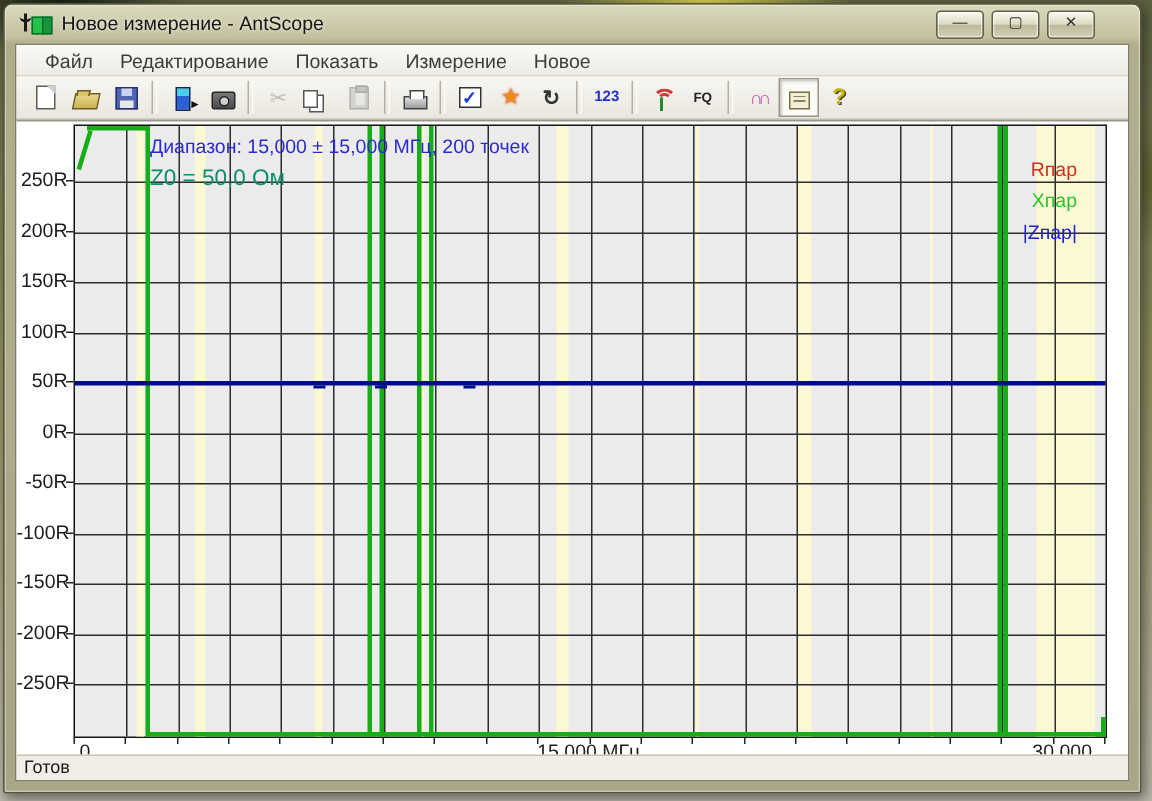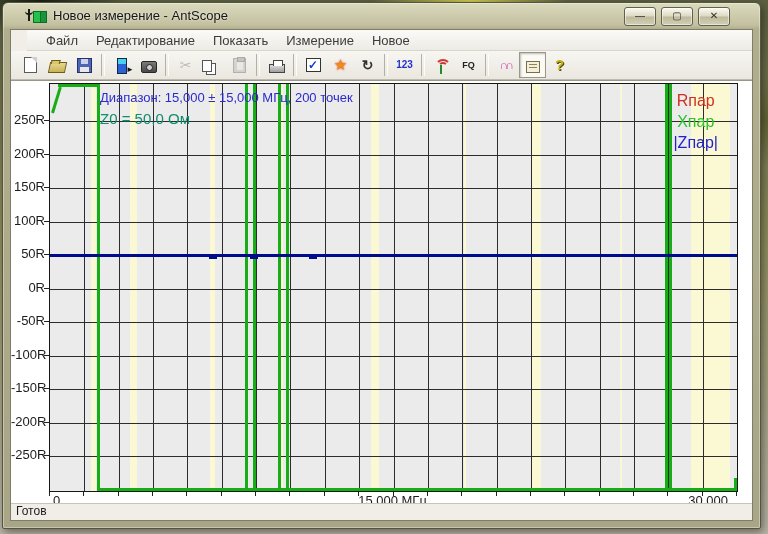--- a/index.html
+++ b/index.html
@@ -8,37 +8,37 @@
     background:
       radial-gradient(140px 40px at 470px 0px, rgba(228,220,80,.85), rgba(228,220,80,0) 70%),
       radial-gradient(120px 50px at 40px 0px, rgba(20,26,16,.9), rgba(20,26,16,0) 75%),
       radial-gradient(160px 60px at 760px 120px, rgba(90,92,40,.7), rgba(90,92,40,0) 75%),
       linear-gradient(180deg,#5c6040 0%,#8e8e5c 45%,#a8a488 78%,#b8b4a6 100%);}
   
   #window{position:absolute;left:2px;top:2px;width:757px;height:525px;
     border:1px solid #55543c;border-radius:6px 6px 2px 2px;
     background:linear-gradient(180deg,#dcdabe 0%,#c2c09e 22px,#b0ae8c 26px,#a8a687 100%);
     box-shadow:0 0 0 1px rgba(255,255,255,.35) inset, 2px 3px 8px rgba(0,0,0,.45);}
-  #titlebar{position:absolute;left:12px;top:0;right:0;height:24px;}
+  #titlebar{position:absolute;left:0;top:0;right:0;height:24px;}
   #app-icon{position:absolute;left:12px;top:5px;width:20px;height:15px;}
   #app-icon .mast{position:absolute;left:1px;top:1px;width:2px;height:12px;background:#1a1a1a;}
   #app-icon .arm{position:absolute;left:-2px;top:0;width:8px;height:5px;border-bottom:2px solid #1a1a1a;border-radius:0 0 6px 6px;}
   #app-icon .blk1{position:absolute;left:6px;top:3px;width:6px;height:10px;background:#23c04a;border:1px solid #0c6e26;}
   #app-icon .blk2{position:absolute;left:13px;top:3px;width:5px;height:10px;background:#18953a;border:1px solid #0c6e26;}
   #title-text{position:absolute;left:38px;top:5px;font-size:13px;color:#151515;text-shadow:0 0 3px rgba(255,255,255,.8);}
   #win-controls{position:absolute;right:30px;top:4px;display:flex;gap:5px;}
   .winbtn{width:30px;height:17px;border:1px solid #62604a;border-radius:3px;
     background:linear-gradient(180deg,#fbfaf0 0%,#dcd9c2 48%,#bcb99c 52%,#d2cfb4 100%);
     color:#2e2e2e;font-size:10px;line-height:15px;text-align:center;box-shadow:0 0 0 1px rgba(255,255,255,.5) inset;}
   
   #frame-inner{position:absolute;left:7px;right:7px;top:26px;bottom:7px;
     background:#f0eee6;border:1px solid #7f7d6a;}
   #menubar{position:absolute;left:0;right:0;top:0;height:20px;
     background:linear-gradient(180deg,#fbfaf7,#ecebe5);border-bottom:1px solid #d8d5ca;
-    display:flex;align-items:center;padding-left:10px;font-size:13px;color:#3c3c3c;margin-left:16px;}
+    display:flex;align-items:center;padding-left:10px;font-size:13px;color:#3c3c3c;}
   .menu-item{padding:2px 9px;}
   #toolbar{position:absolute;left:0;right:0;top:21px;height:28px;
     background:linear-gradient(180deg,#f7f6f1,#e9e7df);border-bottom:1px solid #bdbaae;
     display:flex;align-items:center;padding-left:6px;}
   .tbtn{width:25px;height:24px;display:flex;align-items:center;justify-content:center;border:1px solid transparent;}
   .tbtn.pressed{border:1px solid #9a978a;background:#fbfaf5;box-shadow:inset 1px 1px 2px rgba(0,0,0,.25);}
   .tbtn.disabled{opacity:.5;filter:grayscale(1);}
   .tsep{width:2px;height:22px;margin:0 3px;border-left:1px solid #b4b1a4;border-right:1px solid #fdfcf8;}
   
   .ic{position:relative;width:17px;height:16px;font-size:13px;line-height:16px;text-align:center;}
@@ -82,21 +82,21 @@
   .gl-v{position:absolute;top:0;width:1px;height:100%;background:#2c2c2c;}
   .gl-h{position:absolute;left:0;width:100%;height:1px;background:#2c2c2c;}
   .seg{position:absolute;background:#17ad17;}
   .seg.blue{background:#000a8c;}
   .ylab{position:absolute;left:0;width:34px;text-align:right;font-size:13px;color:#1c1c1c;height:18px;line-height:18px;}
   .ytick{position:absolute;left:33px;width:5px;height:1px;background:#222;}
   .xtick{position:absolute;width:1px;height:4px;background:#222;top:411px;}
   .xlab{position:absolute;top:412px;font-size:13px;color:#1c1c1c;white-space:nowrap;}
   #info1{position:absolute;left:50px;top:6px;font-size:13px;color:#2a2ace;white-space:nowrap;}
   #info2{position:absolute;left:50px;top:26px;font-size:15px;color:#0e8f6e;white-space:nowrap;}
-  #legend{position:absolute;right:19px;top:6px;text-align:center;font-size:16px;line-height:21px;}
+  #legend{position:absolute;right:19px;top:18px;text-align:right;font-size:13px;line-height:21px;}
   
   #statusbar{position:absolute;left:0;right:0;bottom:0;height:16px;background:#f0eee6;border-top:1px solid #c8c5b8;
     font-size:12px;color:#1c1c1c;padding-left:5px;line-height:15px;}
 </style>
 </head>
 <body>
 
 <div id="screen">
   <div id="window">
 

